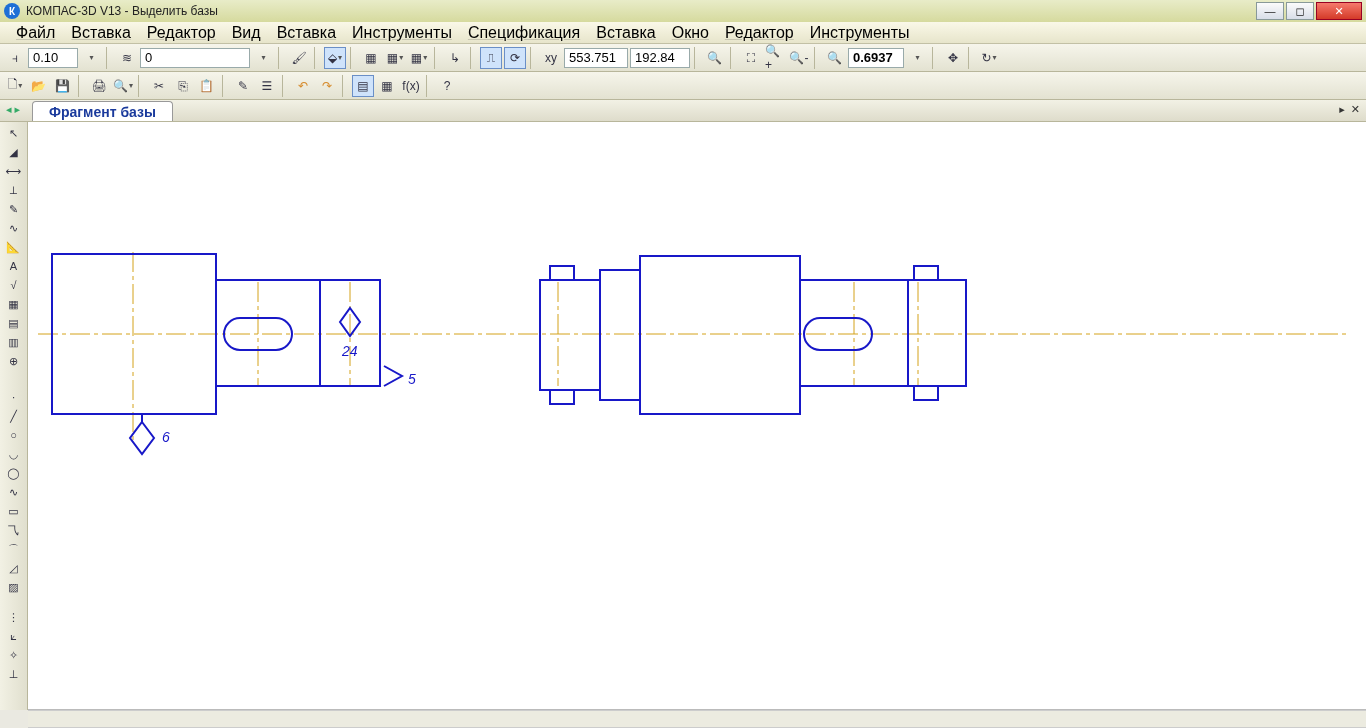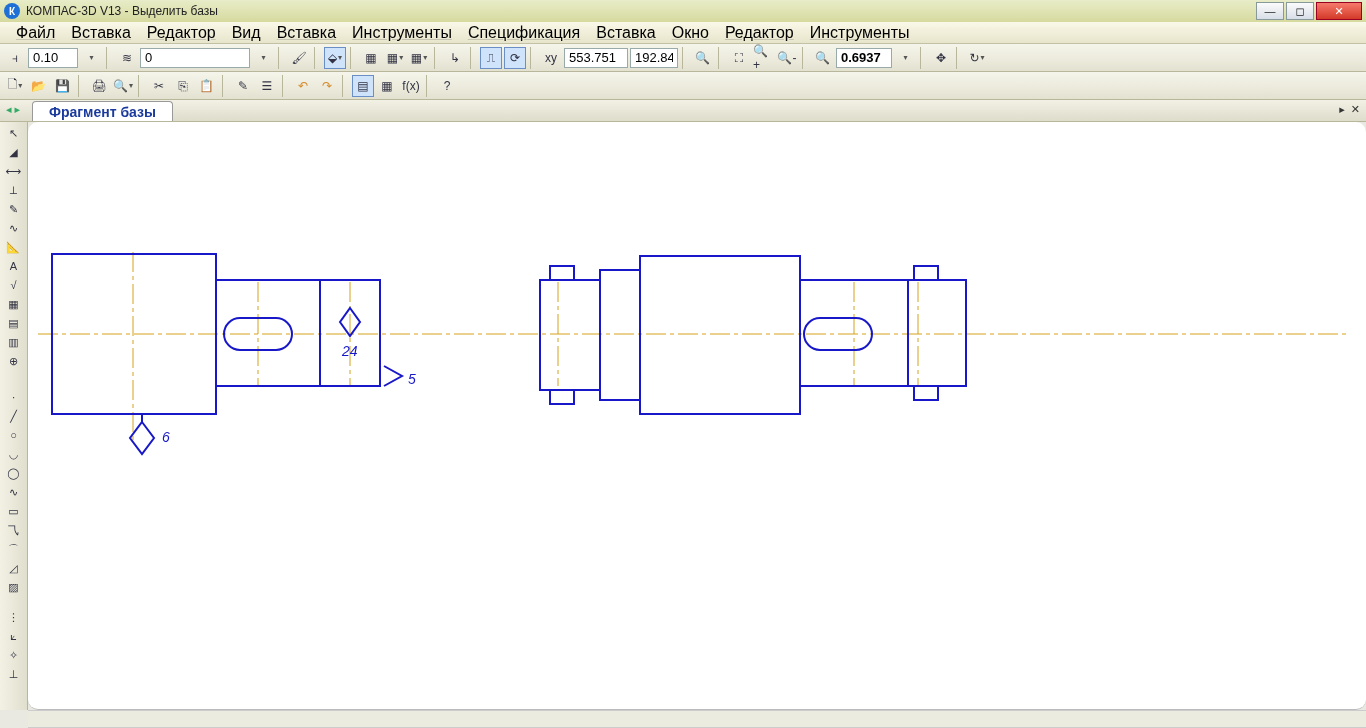--- a/index.html
+++ b/index.html
@@ -28,21 +28,21 @@
 .tabstrip { height:22px; background:linear-gradient(#f2f1e5,#dedccb); border-bottom:1px solid #b8b69b; display:flex;align-items:flex-end; padding-left:32px; position:relative;}
 .tabstrip .navl{position:absolute;left:6px;top:3px;font-size:11px;color:#3a6;cursor:pointer;}
 .tab { height:20px; background:#fff; border:1px solid #999; border-bottom:none; border-radius:4px 4px 0 0; padding:2px 16px; font-size:14px; font-weight:bold; color:#1a3a9c; }
 .tabstrip .right { position:absolute; right:6px; top:3px; display:flex; gap:6px; font-size:11px;}
 .tabstrip .right span{cursor:pointer;color:#333;}
 
 
 .mainwrap { display:flex; height:calc(728px - 22px - 22px - 28px - 28px - 22px - 18px); }
 .lefttool { width:28px; background:linear-gradient(90deg,#f2f1e4,#e0dfce); border-right:1px solid #b8b69b; display:flex;flex-direction:column; padding-top:2px; gap:1px;}
 .lefttool .toolbtn{width:24px;height:18px;font-size:11px;margin:0 auto;}
-.canvas { flex:1; background:#fff; position:relative; overflow:hidden; border-bottom:1px solid #bbb;border-radius:10px;}
+.canvas { flex:1; background:#fff; position:relative; overflow:hidden; border-bottom:1px solid #bbb;}
 .canvas svg { position:absolute; left:0; top:0;}
 
 
 .hscroll { height:18px; background:#ecebe0; border-top:1px solid #ccc; border-bottom:1px solid #ccc; margin-left:28px;}
 </style>
 </head>
 <body>
 
 <div class="titlebar">
   <div class="icon">К</div>
@@ -84,21 +84,21 @@
   <div class="toolbtn dd">▦</div>
   <div class="toolbtn dd">▦</div>
   <div class="toolsep"></div>
   <div class="toolbtn">↳</div>
   <div class="toolsep"></div>
   <div class="toolbtn active">⎍</div>
   <div class="toolbtn active">⟳</div>
   <div class="toolsep"></div>
   <div class="toolbtn">xy</div>
   <input class="toolinput" style="width: 64px;" value="553.751">
-  <input class="toolinput" style="width: 48px;" value="192.84">
+  <input class="toolinput" style="width: 60px;" value="192.84">
   <div class="toolsep"></div>
   <div class="toolbtn">🔍</div>
   <div class="toolsep"></div>
   <div class="toolbtn">⛶</div>
   <div class="toolbtn">🔍+</div>
   <div class="toolbtn">🔍-</div>
   <div class="toolsep"></div>
   <div class="toolbtn">🔍</div>
   <input class="toolinput" style="width: 56px; font-weight: bold;" value="0.6937">
   <div class="toolbtn dd"></div>

